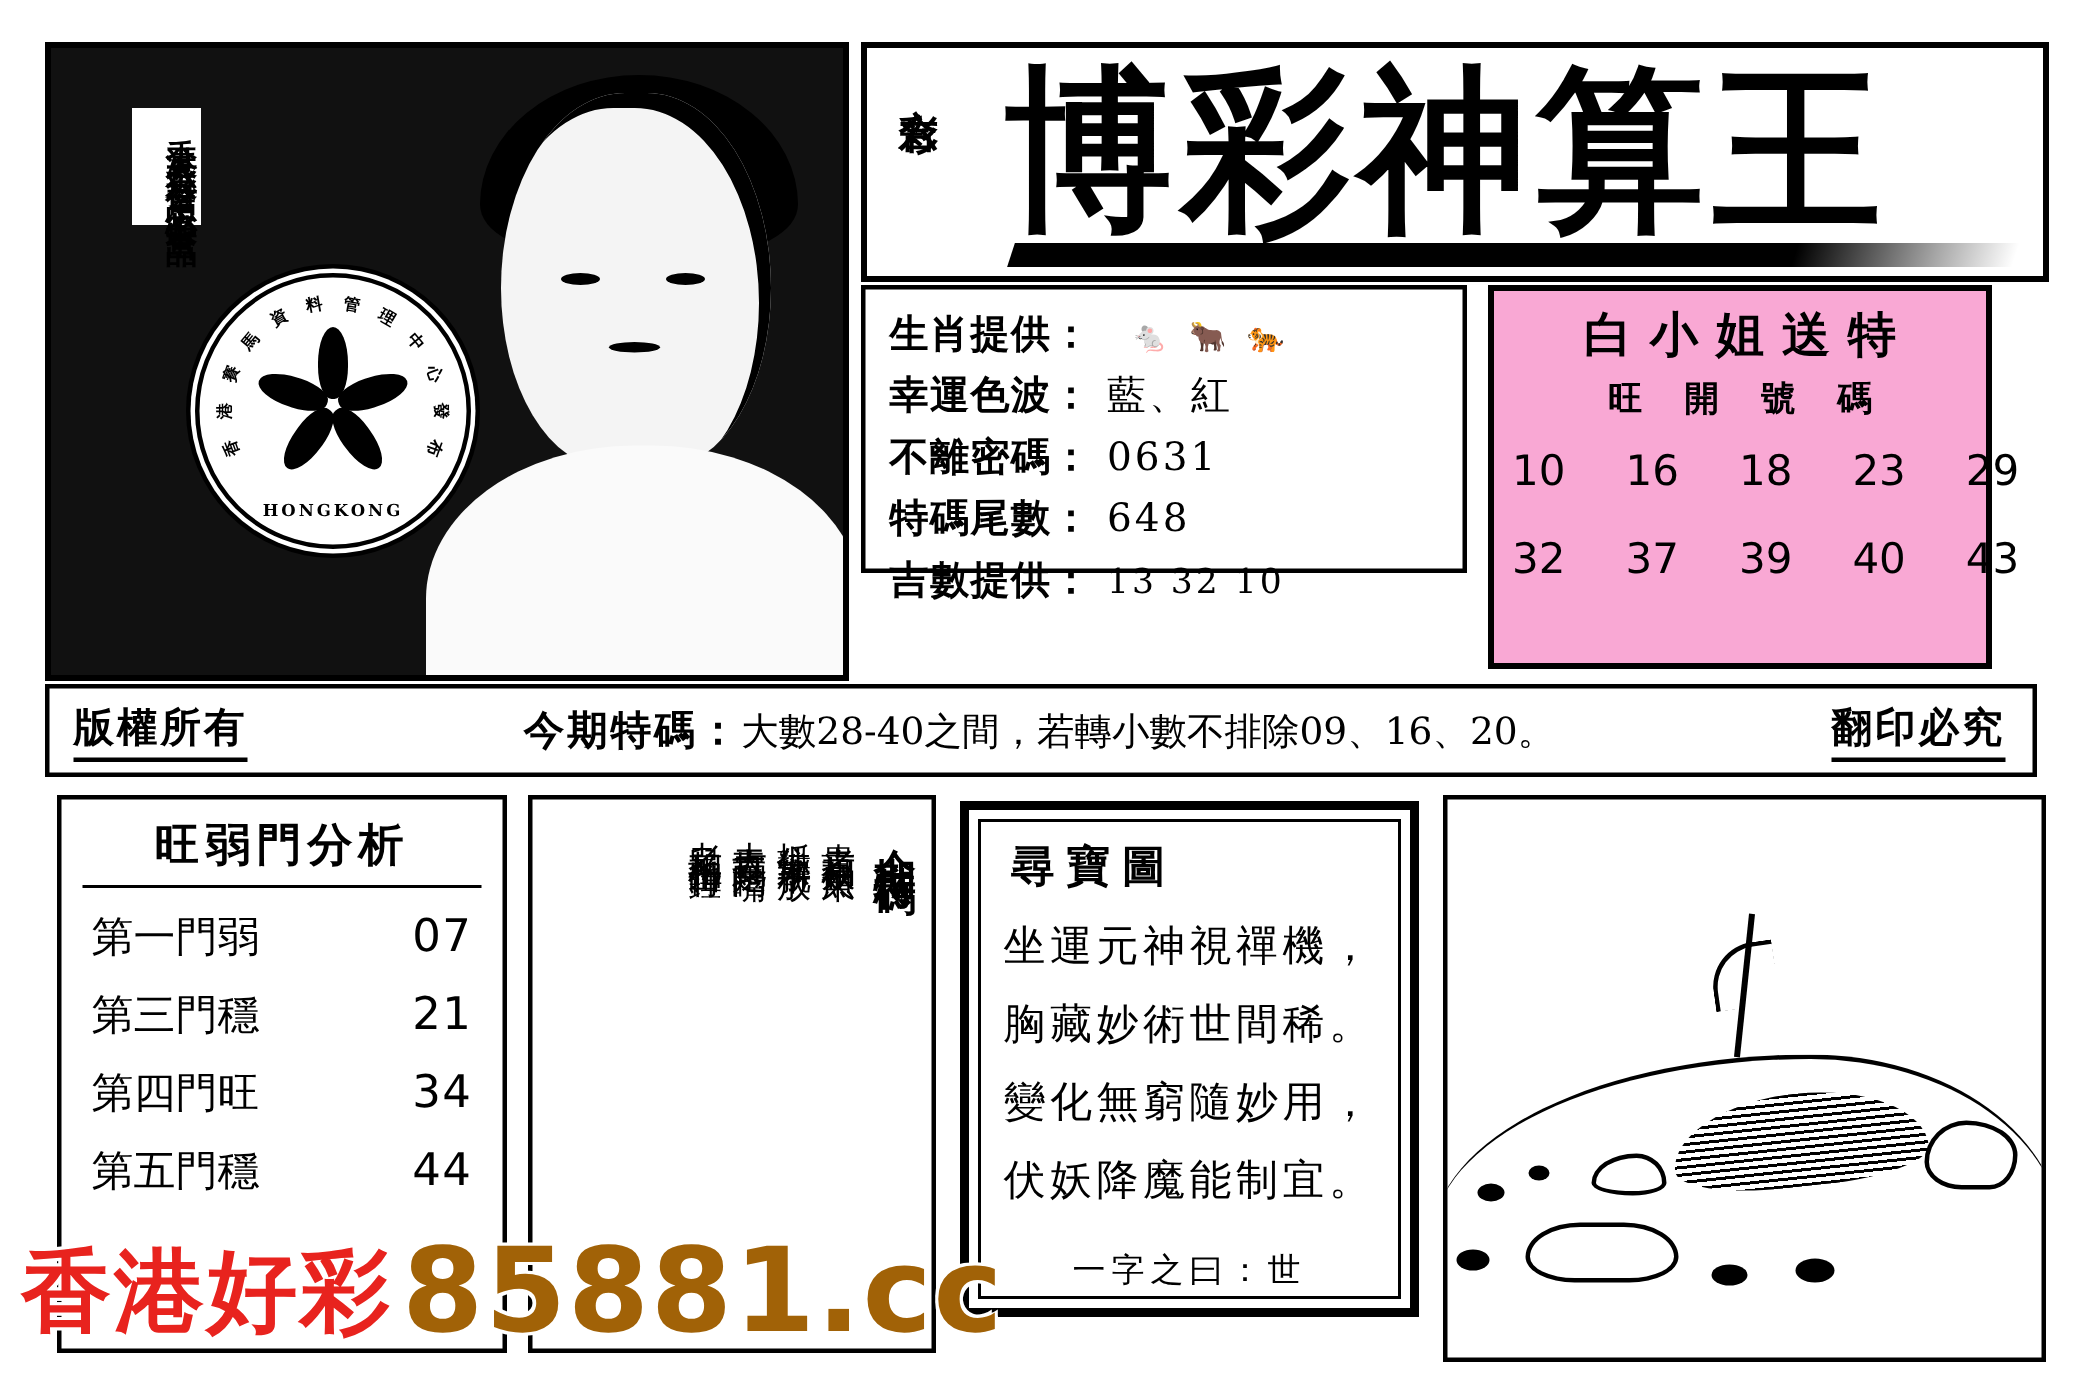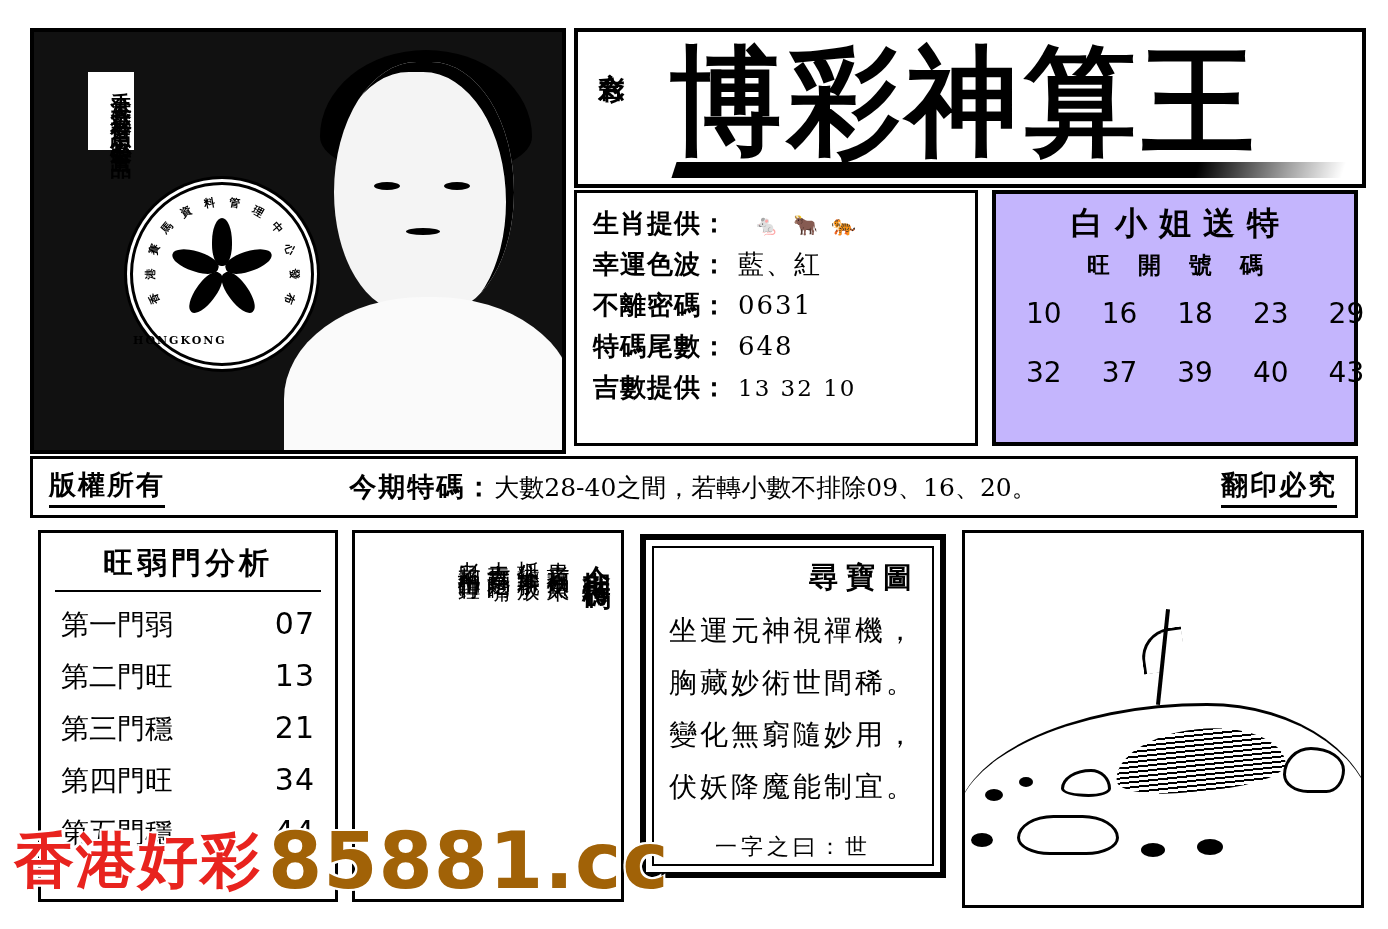--- a/index.html
+++ b/index.html
@@ -150,21 +150,21 @@
     height: 48px;
     background: #000;
     border-radius: 50% 50% 45% 45%;
     transform-origin: 50% 100%;
   }
   .seal-bottom {
     position: absolute;
     left: 0;
     right: 0;
     bottom: 16px;
-    text-align: left;
+    text-align: center;
     font-size: 11px;
     letter-spacing: 2px;
     font-weight: 700;
     font-family: "DejaVu Serif", "Liberation Serif", serif;
   }
 
   
   .masthead {
     position: absolute;
     left: 544px;
@@ -208,21 +208,21 @@
     background: linear-gradient(90deg, #000 0%, #000 78%, rgba(0,0,0,0.35) 92%, rgba(0,0,0,0) 100%);
     transform: skewX(-18deg);
   }
 
   
   .info-box {
     position: absolute;
     left: 544px;
     top: 162px;
     width: 404px;
-    height: 256px;
+    height: 192px;
     border: 3px solid #000;
     background: #fff;
     padding: 10px 22px 0 16px;
     box-sizing: border-box;
   }
   .info-line {
     display: flex;
     align-items: baseline;
     font-family: "DejaVu Serif", "Liberation Serif", serif;
     font-size: 26px;
@@ -232,26 +232,26 @@
   .info-label { font-weight: 600; letter-spacing: 1px; }
   .info-value { margin-left: 10px; letter-spacing: 2px; }
   .zodiac-icons { display: inline-flex; gap: 14px; margin-left: 26px; align-items: center; }
   .zodiac-icons span { font-size: 20px; line-height: 1; }
 
   
   .lucky-box {
     position: absolute;
     left: 962px;
     top: 162px;
-    width: 366px;
+    width: 336px;
     height: 256px;
     border: 4px solid #000;
-    background: #c4b5fd;
+    background: #f9a8d4;
     box-sizing: border-box;
-    padding: 8px 24px;
+    padding: 8px 6px;
   }
   .lucky-title {
     text-align: center;
     font-family: "DejaVu Serif", "Liberation Serif", serif;
     font-size: 32px;
     font-weight: 700;
     letter-spacing: 12px;
     padding-left: 12px;
   }
   .lucky-sub {
@@ -408,21 +408,21 @@
     box-sizing: border-box;
     padding: 6px;
   }
   .treasure-inner {
     border: 2px solid #000;
     height: 100%;
     box-sizing: border-box;
     padding: 10px 12px;
   }
   .treasure-title {
-    text-align: right;
+    text-align: left;
     font-family: "DejaVu Serif", "Liberation Serif", serif;
     font-size: 29px;
     font-weight: 700;
     letter-spacing: 8px;
     padding-left: 8px;
   }
   .treasure-line {
     font-family: "DejaVu Serif", "Liberation Serif", serif;
     font-size: 28px;
     letter-spacing: 3px;
@@ -657,24 +657,20 @@
     <div class="banner-right">翻印必究</div>
   </div>
 
   <div class="gate-box">
     <div class="gate-title">旺弱門分析</div>
     <div class="gate-row">
       <span>第一門弱</span>
       <span class="num">07</span>
     </div>
     <div class="gate-row">
-      <span>第二門旺</span>
-      <span class="num">13</span>
-    </div>
-    <div class="gate-row">
       <span>第三門穩</span>
       <span class="num">21</span>
     </div>
     <div class="gate-row">
       <span>第四門旺</span>
       <span class="num">34</span>
     </div>
     <div class="gate-row">
       <span>第五門穩</span>
       <span class="num">44</span>

